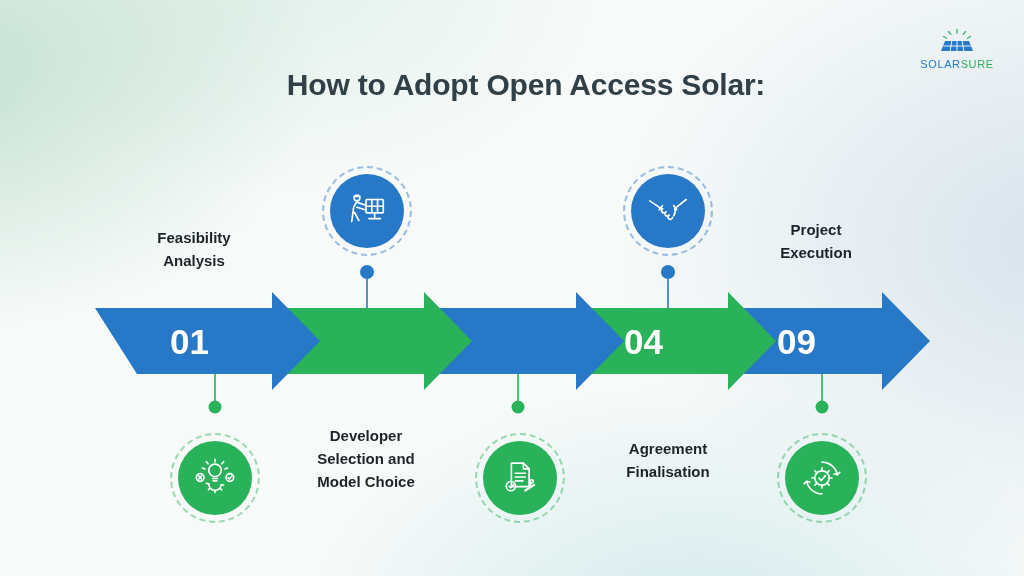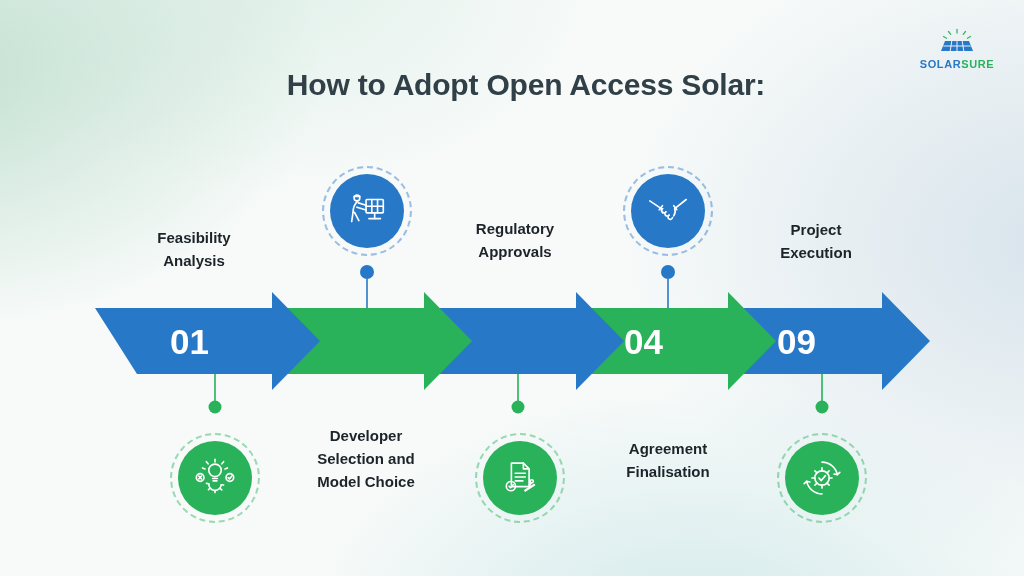--- a/index.html
+++ b/index.html
@@ -7,21 +7,21 @@
   .canvas{position:relative;width:1024px;height:576px;overflow:hidden;
     background:
       radial-gradient(620px 420px at -6% 12%, rgba(150,202,175,.55), rgba(150,202,175,0) 62%),
       radial-gradient(520px 360px at 28% -4%, rgba(188,224,208,.35), rgba(188,224,208,0) 60%),
       radial-gradient(720px 520px at 104% 42%, rgba(176,199,219,.45), rgba(176,199,219,0) 62%),
       radial-gradient(640px 420px at 68% 112%, rgba(158,210,214,.42), rgba(158,210,214,0) 62%),
       #f7faf9;}
   
   .logo{position:absolute;top:28px;right:22px;width:90px;text-align:center;}
   .logo svg{display:block;margin:0 auto;}
-  .logo-text{font-size:11px;font-weight:700;letter-spacing:.6px;margin-top:2px;white-space:nowrap;}
+  .logo-text{font-size:11px;font-weight:400;letter-spacing:.6px;margin-top:2px;white-space:nowrap;}
   .lblue{color:var(--blue,#2878c8);}
   .lgreen{color:var(--green,#29b25a);}
   
   .title{position:absolute;top:52px;left:0;width:100%;margin:14px;text-align:center;
     font-size:30px;line-height:38px;font-weight:700;letter-spacing:-.2px;color:var(--title,#313f47);}
   
   .timeline{position:absolute;left:0;top:0;width:1024px;height:576px;}
   .arrow-blue{fill:var(--blue,#2878c8);}
   .arrow-green{fill:var(--green,#29b25a);}
   .conn-green{stroke:var(--green,#29b25a);stroke-width:1.6;}
@@ -95,22 +95,20 @@
 
   <div class="num" style="left:215px">01</div>
   <div class="num" style="left:669px">04</div>
   <div class="num" style="left:822px">09</div>
 
   <div class="lbl" style="left:194px;top:226px">Feasibility
 Analysis</div>
   <div class="lbl" style="left:366px;top:424px">Developer
 Selection and
 Model Choice</div>
-  <div class="lbl" style="left:515px;top:217px">Regulatory
-Approvals</div>
   <div class="lbl" style="left:816px;top:218px">Project
 Execution</div>
   <div class="lbl" style="left:668px;top:437px">Agreement
 Finalisation</div>
 
   <div class="icon-ring ring-green" style="left:170px;top:433px">
     <div class="icon-disc disc-green">
       <svg width="46" height="46" viewBox="0 0 48 48">
         <circle cx="24" cy="16" r="6.5"></circle>
         <path d="M21.5 24.5 h5"></path>

